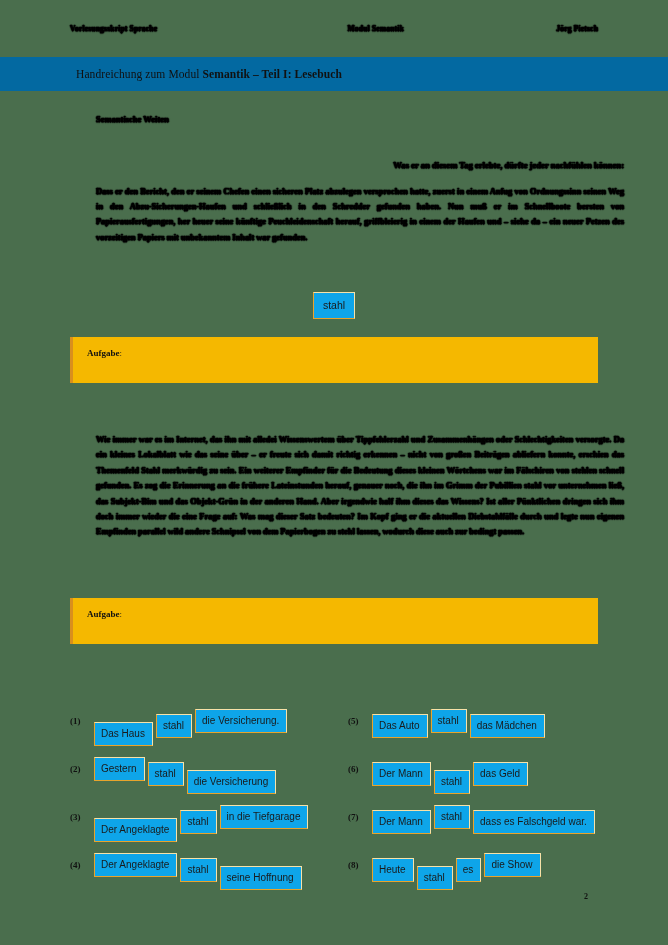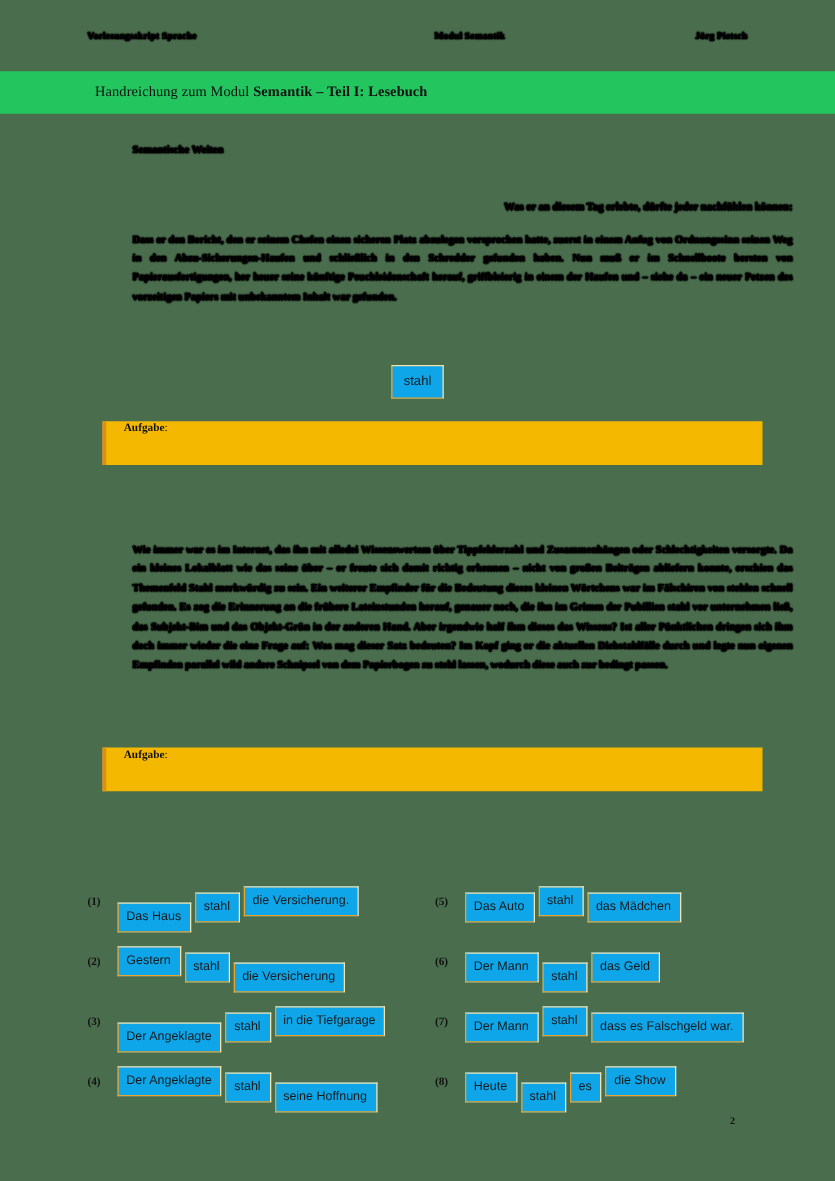--- a/index.html
+++ b/index.html
@@ -41,36 +41,36 @@
     filter: blur(0.55px) contrast(190%);
   }
 
   
   .title-banner {
     position: absolute;
     left: 0;
     right: 0;
     top: 57px;
     height: 34px;
-    background: #22c55e;
+    background: #0369a1;
     display: flex;
     align-items: center;
   }
   .title-banner .banner-text {
     margin-left: 76px;
     font-size: 11.5px;
     letter-spacing: .1px;
     white-space: nowrap;
   }
   .title-banner .banner-text b { font-weight: bold; }
 
   
   .col {
     position: absolute;
-    left: 70px;
+    left: 60px;
     width: 528px;
     padding-left: 36px;
   }
 
   .section-heading {
     top: 114px;
     font-size: 8.5px;
     font-weight: bold;
   }
 
@@ -120,22 +120,21 @@
   }
 
   
   .task-box {
     position: absolute;
     left: 70px;
     width: 528px;
     background: #f5b800;
     border-left: 3px solid #d98f1d;
     box-sizing: border-box;
-    padding: 0 18px 13px 14px;
-    margin-left: 12px;
+    padding: 11px 18px 13px 14px;
   }
   .task-1 { top: 337px; }
   .task-2 { top: 598px; }
   .task-label {
     font-size: 9px;
     margin-bottom: 12px;
   }
   .task-label b { font-weight: bold; }
   .task-text {
     font-size: 9.2px;

